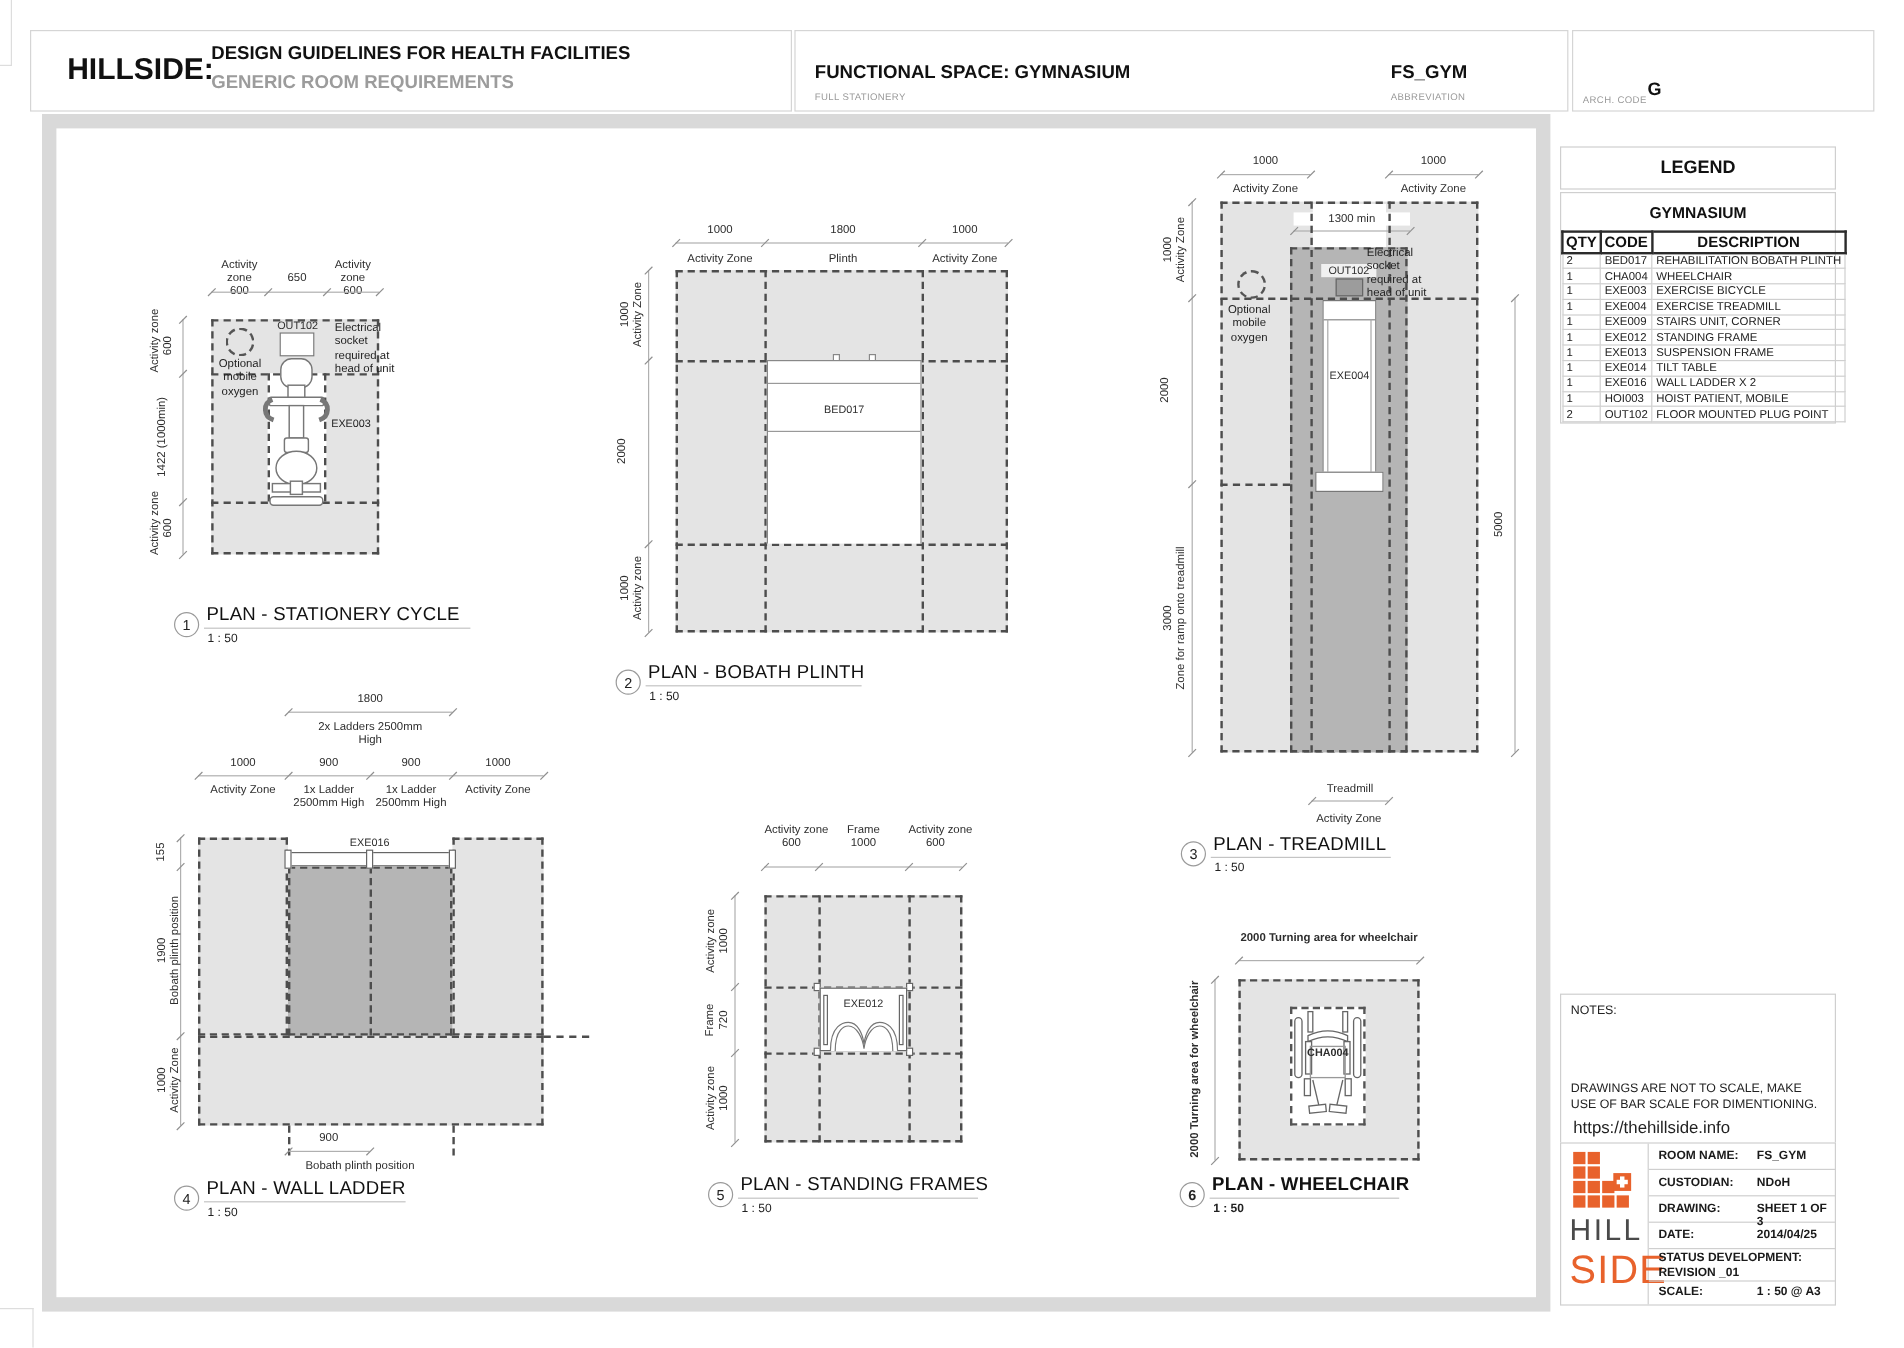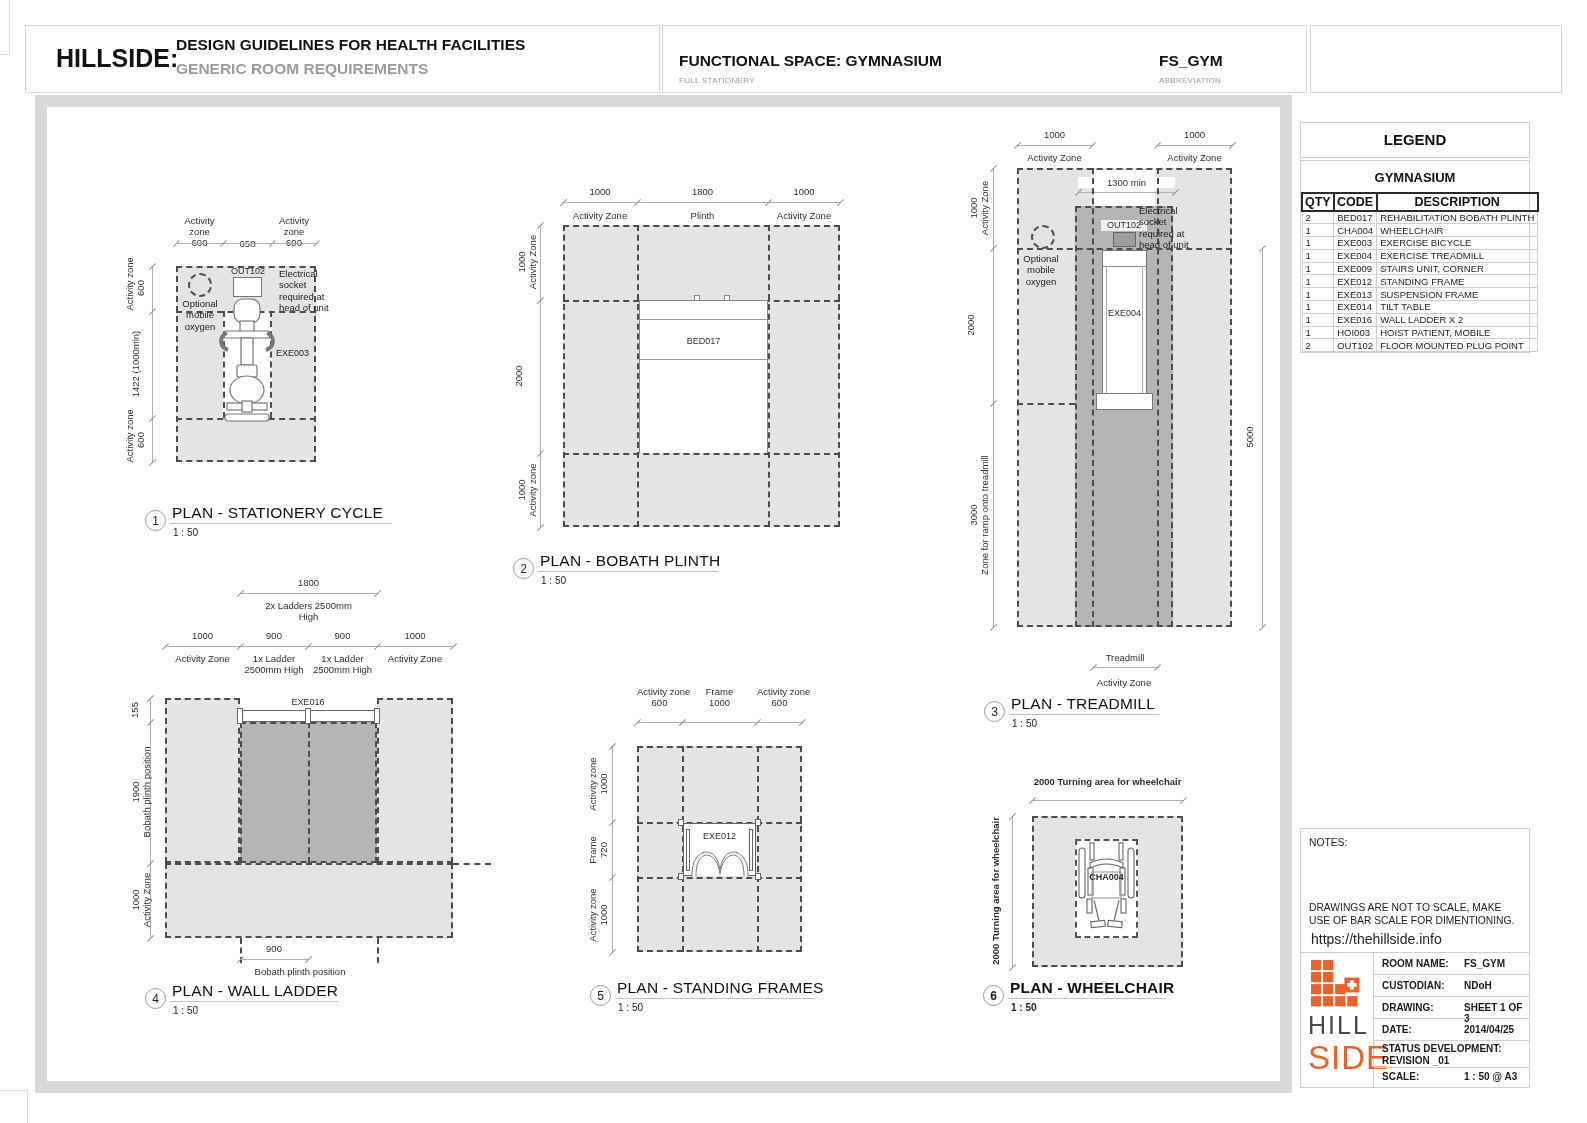--- a/index.html
+++ b/index.html
@@ -49,27 +49,31 @@
 </div>
 
 <div class="hbox" style="left:662px;top:25px;width:645px;height:68px;">
   <div class="a" style="left:16px;top:26px;font-size:15.5px;font-weight:bold;color:#111;">FUNCTIONAL SPACE: GYMNASIUM</div>
   <div class="smlbl" style="left:16px;top:50px;">FULL STATIONERY</div>
   <div class="a" style="left:496px;top:26px;font-size:15.5px;font-weight:bold;color:#111;">FS_GYM</div>
   <div class="smlbl" style="left:496px;top:50px;">ABBREVIATION</div>
 </div>
 
 <div class="hbox" style="left:1310px;top:25px;width:252px;height:68px;">
+  <div class="a" style="left:0;top:34px;width:250px;height:33px;">
+    <div class="smlbl" style="left:8px;top:19px;">ARCH. CODE</div>
+    <div class="a" style="left:62px;top:6px;font-size:15px;font-weight:bold;color:#111;">G</div>
+  </div>
 </div>
 
 <div class="a" style="left:35px;top:95px;width:1257px;height:998px;border:12px solid #d9d9d9;background:#fff;"></div>
 
 <div class="a" style="left:115px;top:200px;width:285px;height:345px;">
   <div class="dlw" style="left:61px;top:15px;width:47px;"><span>Activity zone</span><br><span>600</span></div>
-  <div class="dl" style="left:108px;top:26px;width:49px;margin-top:12px;">650</div>
+  <div class="dl" style="left:108px;top:26px;width:49px;">650</div>
   <div class="dlw" style="left:157px;top:15px;width:44px;"><span>Activity zone</span><br><span>600</span></div>
   <div class="dh" style="left:61px;top:43px;width:140px;"></div>
   <div class="tk" style="left:57px;top:43px;"></div>
     <div class="tk" style="left:104px;top:43px;"></div>
     <div class="tk" style="left:153px;top:43px;"></div>
     <div class="tk" style="left:197px;top:43px;"></div>
 
   <div class="dv" style="left:37px;top:66px;height:196px;"></div>
   <div class="tk" style="left:33px;top:66px;"></div>
     <div class="tk" style="left:33px;top:111px;"></div>

